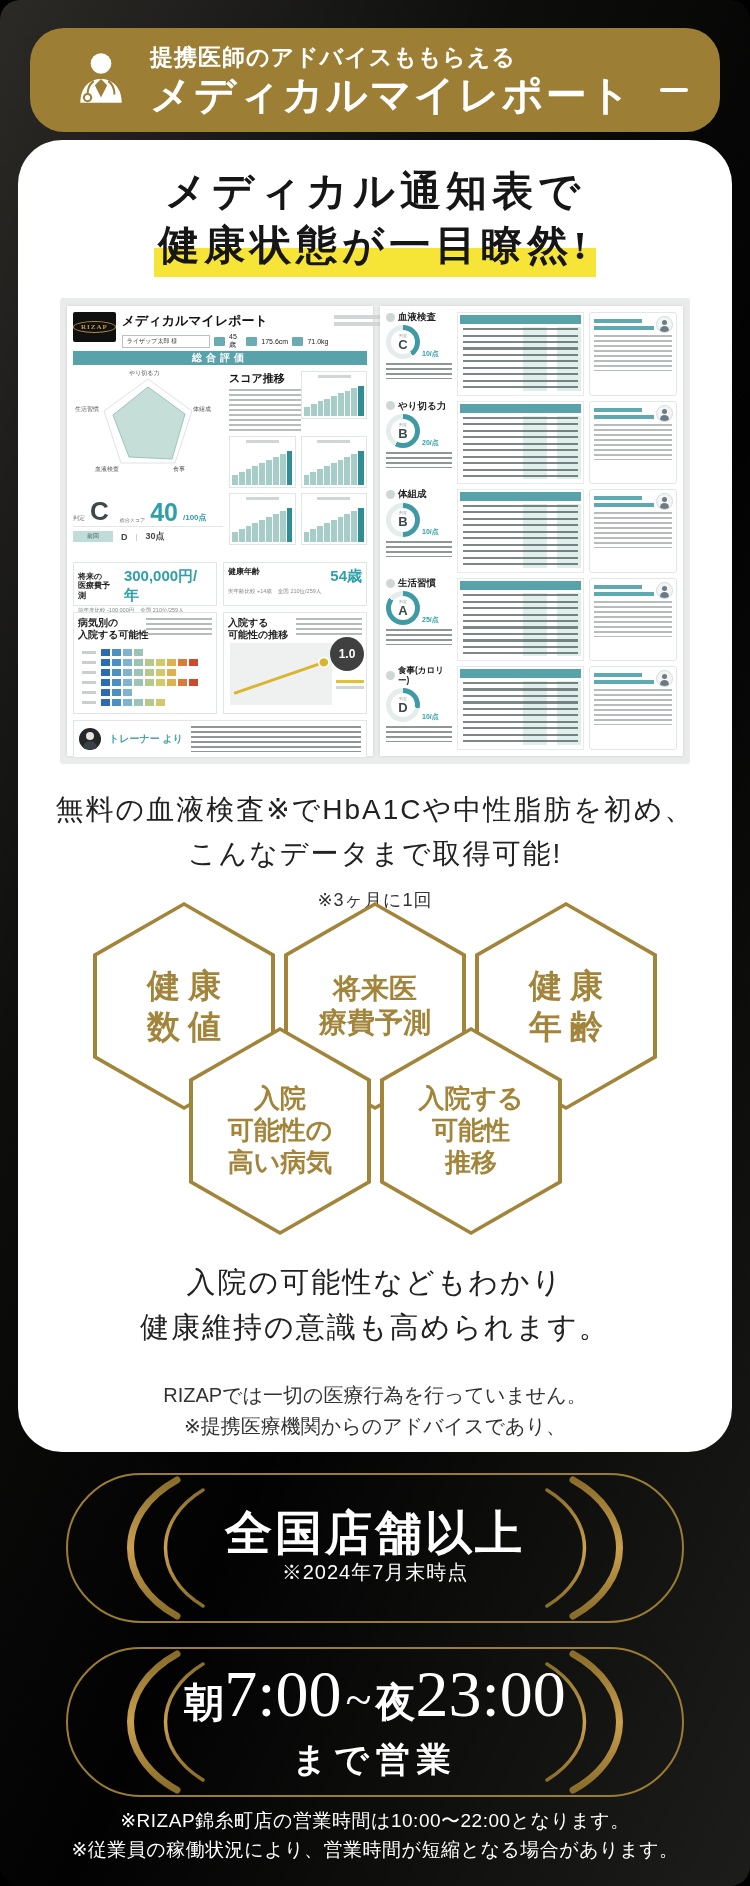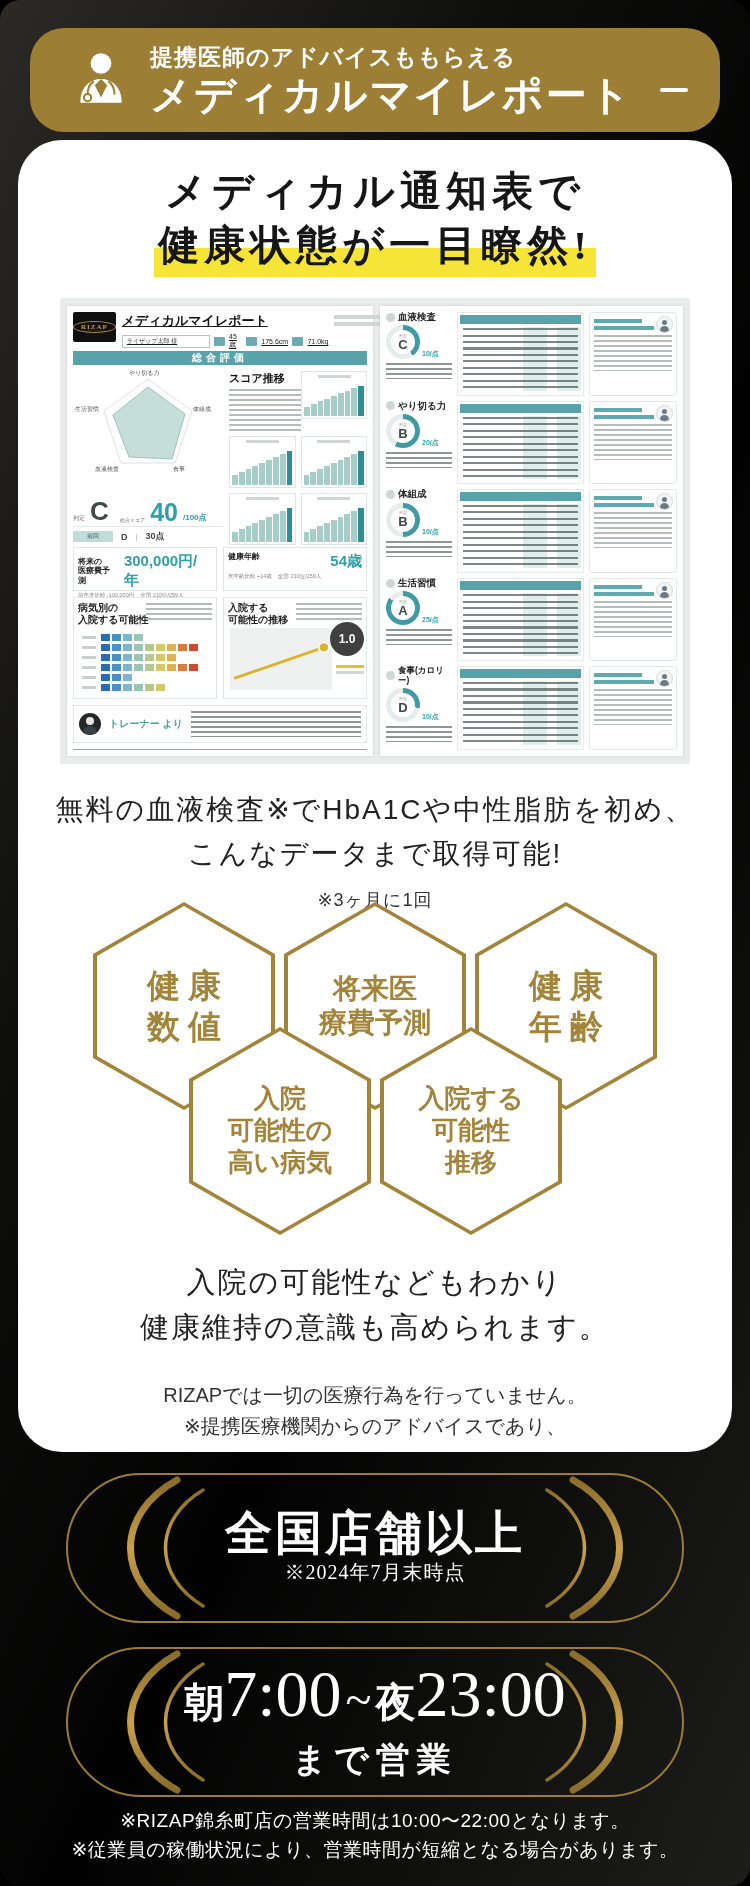--- a/index.html
+++ b/index.html
@@ -51,21 +51,21 @@
     box-sizing:border-box;padding:6px;}
   .pageL{left:7px;width:306px;display:flex;flex-direction:column;}
   .pageR{left:320px;width:303px;display:flex;flex-direction:column;gap:5px;}
 
   .tx{background:repeating-linear-gradient(180deg,#b6bcbb 0 2px,transparent 2px 5px);}
   .tx.d{background:repeating-linear-gradient(180deg,#8f9796 0 2px,transparent 2px 5px);}
   .cap{height:4px;background:#cfd6d5;}
   .cap.t{background:#5fa9b0;}
 
   
-  .lph{display:flex;gap:6px;height:36px;text-decoration:underline;}
+  .lph{display:flex;gap:6px;height:36px;}
   .logo{width:56px;height:30px;background:#101010;display:flex;align-items:center;justify-content:center;border-radius:2px;}
   .logo span{color:#c49c44;border:1px solid #b08d3e;border-radius:50%;padding:1px 7px;font-size:7px;
     font-family:"Liberation Serif","DejaVu Serif",serif;font-weight:700;letter-spacing:1px;}
   .lph .hmain{flex:1;}
   .rtitle{font-size:13px;font-weight:700;color:#111;}
   .prow1{display:flex;align-items:center;gap:4px;margin-top:3px;}
   .namebox{border:1px solid #b9c2c1;font-size:6px;color:#333;padding:1px 4px;min-width:78px;}
   .chip{width:13px;height:9px;background:#6aacb2;border-radius:1px;}
   .pval{font-size:7px;color:#222;}
   .meta{width:92px;padding-top:3px;}
@@ -93,21 +93,21 @@
   .sdesc{flex:1;height:42px;margin-top:3px;}
   .mchart{border:1px solid #e0e6e5;background:#fff;padding:2px;display:flex;flex-direction:column;box-sizing:border-box;}
   .mchart .cap{width:55%;margin:1px auto 2px;height:3px;}
   .bars{flex:1;display:flex;align-items:flex-end;gap:1px;}
   .bars i{flex:1;background:#a7cdc9;}
   .bars i.last{background:#2f8d96;}
   .c1{width:66px;height:48px;}
   .sgrid{display:grid;grid-template-columns:1fr 1fr;gap:5px;margin-top:5px;}
   .sgrid .mchart{height:52px;}
 
-  .cardsrow{display:flex;gap:6px;height:44px;margin-top:2px;}
+  .cardsrow{display:flex;gap:6px;height:44px;margin-top:17px;}
   .rcard{flex:1;border:1px solid #e0e6e5;background:#fff;padding:4px;box-sizing:border-box;}
   .clab{font-size:8px;font-weight:700;color:#222;line-height:1.15;}
   .cval{font-size:15px;font-weight:700;color:#2fa0a8;}
   .csub{display:flex;gap:6px;font-size:5.5px;color:#888;margin-top:2px;}
   .agerow{display:flex;justify-content:space-between;align-items:flex-start;}
 
   .panelsrow{display:flex;gap:6px;height:110px;margin-top:6px;}
   .panel{flex:1;border:1px solid #e0e6e5;background:#fff;padding:4px;box-sizing:border-box;position:relative;}
   .ptitle{font-size:10px;font-weight:700;color:#222;line-height:1.2;}
   .ptx{position:absolute;right:4px;top:5px;width:66px;height:18px;}
@@ -162,21 +162,21 @@
   .rcom .tx{height:36px;margin-top:5px;}
 
   
   .gbadge{width:620px;height:152px;}
   .gbadge svg{position:absolute;inset:0;}
   .binner{position:absolute;inset:0;display:flex;flex-direction:column;align-items:center;justify-content:center;color:#fff;
     font-family:"Liberation Serif","DejaVu Serif",serif;}
   .stline{display:flex;align-items:baseline;line-height:1;}
   .stpre,.stsuf{font-size:47px;font-weight:600;letter-spacing:3px;}
   .stnum{font-size:97px;font-weight:500;letter-spacing:-1px;margin:0 2px;}
-  .stnote{font-family:Liberation Serif, serif;font-size:20px;letter-spacing:1px;margin-top:2px;}
+  .stnote{font-family:Liberation Sans, sans-serif;font-size:20px;letter-spacing:1px;margin-top:2px;}
   .hrline{display:flex;align-items:baseline;line-height:1;}
   .hrsm{font-size:40px;font-weight:700;}
   .hrnum{font-size:66px;font-weight:500;}
   .hrtil{font-size:48px;margin:0 4px;}
   .hrline2{font-size:34px;font-weight:700;letter-spacing:7px;margin-top:10px;}
 
   #footer{left:0;top:1806px;width:100%;text-align:center;color:#fff;font-size:19px;line-height:1.55;letter-spacing:.5px;}
 
   
   .radar-svg{position:absolute;left:0;top:2px;}

